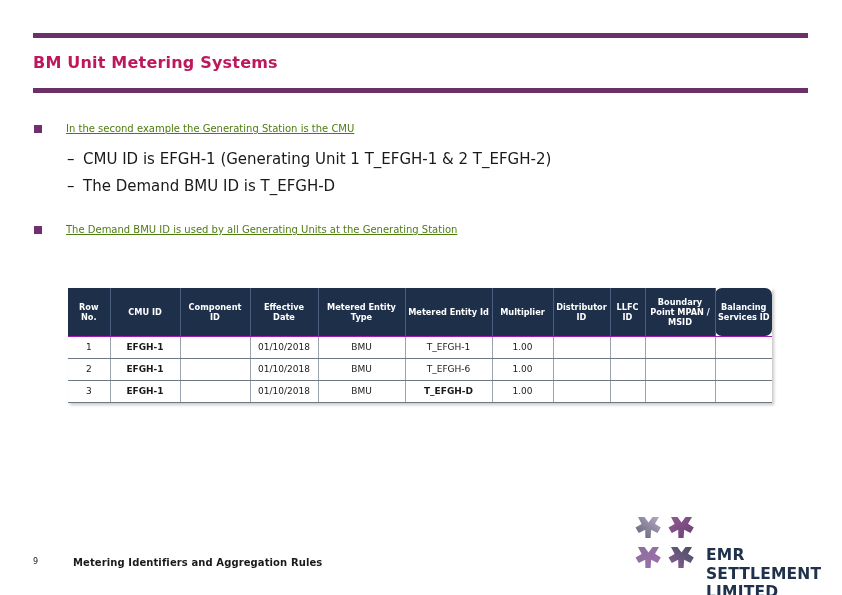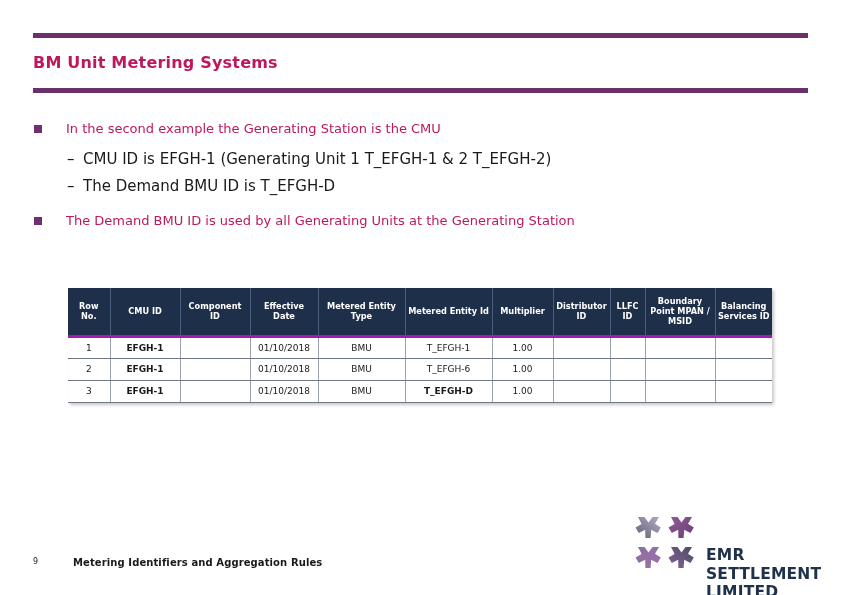--- a/index.html
+++ b/index.html
@@ -50,24 +50,25 @@
   .body-area {
     position: absolute;
     left: 33px;
     top: 118px;
     width: 775px;
   }
 
   .bullet-l1 {
     position: relative;
     padding-left: 33px;
-    font-size: 13px;
-    color: #be185d;
+    font-size: 10px;
+    color: #4d7c0f;
     line-height: 21px;
     margin-bottom: 10px;
+    text-decoration: underline;
   }
   .bullet-l1 .marker {
     position: absolute;
     left: 1px;
     top: 7px;
     width: 8px;
     height: 8px;
     background: #70306f;
   }
 
@@ -80,21 +81,21 @@
     margin-bottom: 6px;
   }
   .bullet-l2 .dash {
     position: absolute;
     left: 34px;
     top: 0;
     font-size: 15px;
     color: #1a1a1a;
   }
 
-  .gap-before-second { margin-top: 13px; }
+  .gap-before-second { margin-top: 22px; }
 
   
   .table-wrap {
     position: absolute;
     left: 68px;
     top: 288px;
     width: 704px;
   }
   table.grid {
     width: 704px;
@@ -107,23 +108,23 @@
     background: #1e2f4a;
     color: #ffffff;
     font-size: 8.2px;
     font-weight: bold;
     line-height: 10px;
     padding: 4px 2px;
     height: 48px;
     vertical-align: middle;
     text-align: center;
     border-right: 1px solid #4a5e7d;
-    border-bottom: 3px solid #a21caf;
-  }
-  table.grid thead th:last-child { border-right: none; }
+    border-bottom: 1px solid #a21caf;
+  }
+  table.grid thead th:last-child { border-right: none; border-radius: 7px; }
 
   table.grid tbody td {
     height: 22px;
     font-size: 9px;
     color: #1a1a1a;
     text-align: center;
     vertical-align: middle;
     border-right: 1px solid #9aa3ad;
     border-bottom: 1px solid #6f7781;
     padding: 1px 2px;

